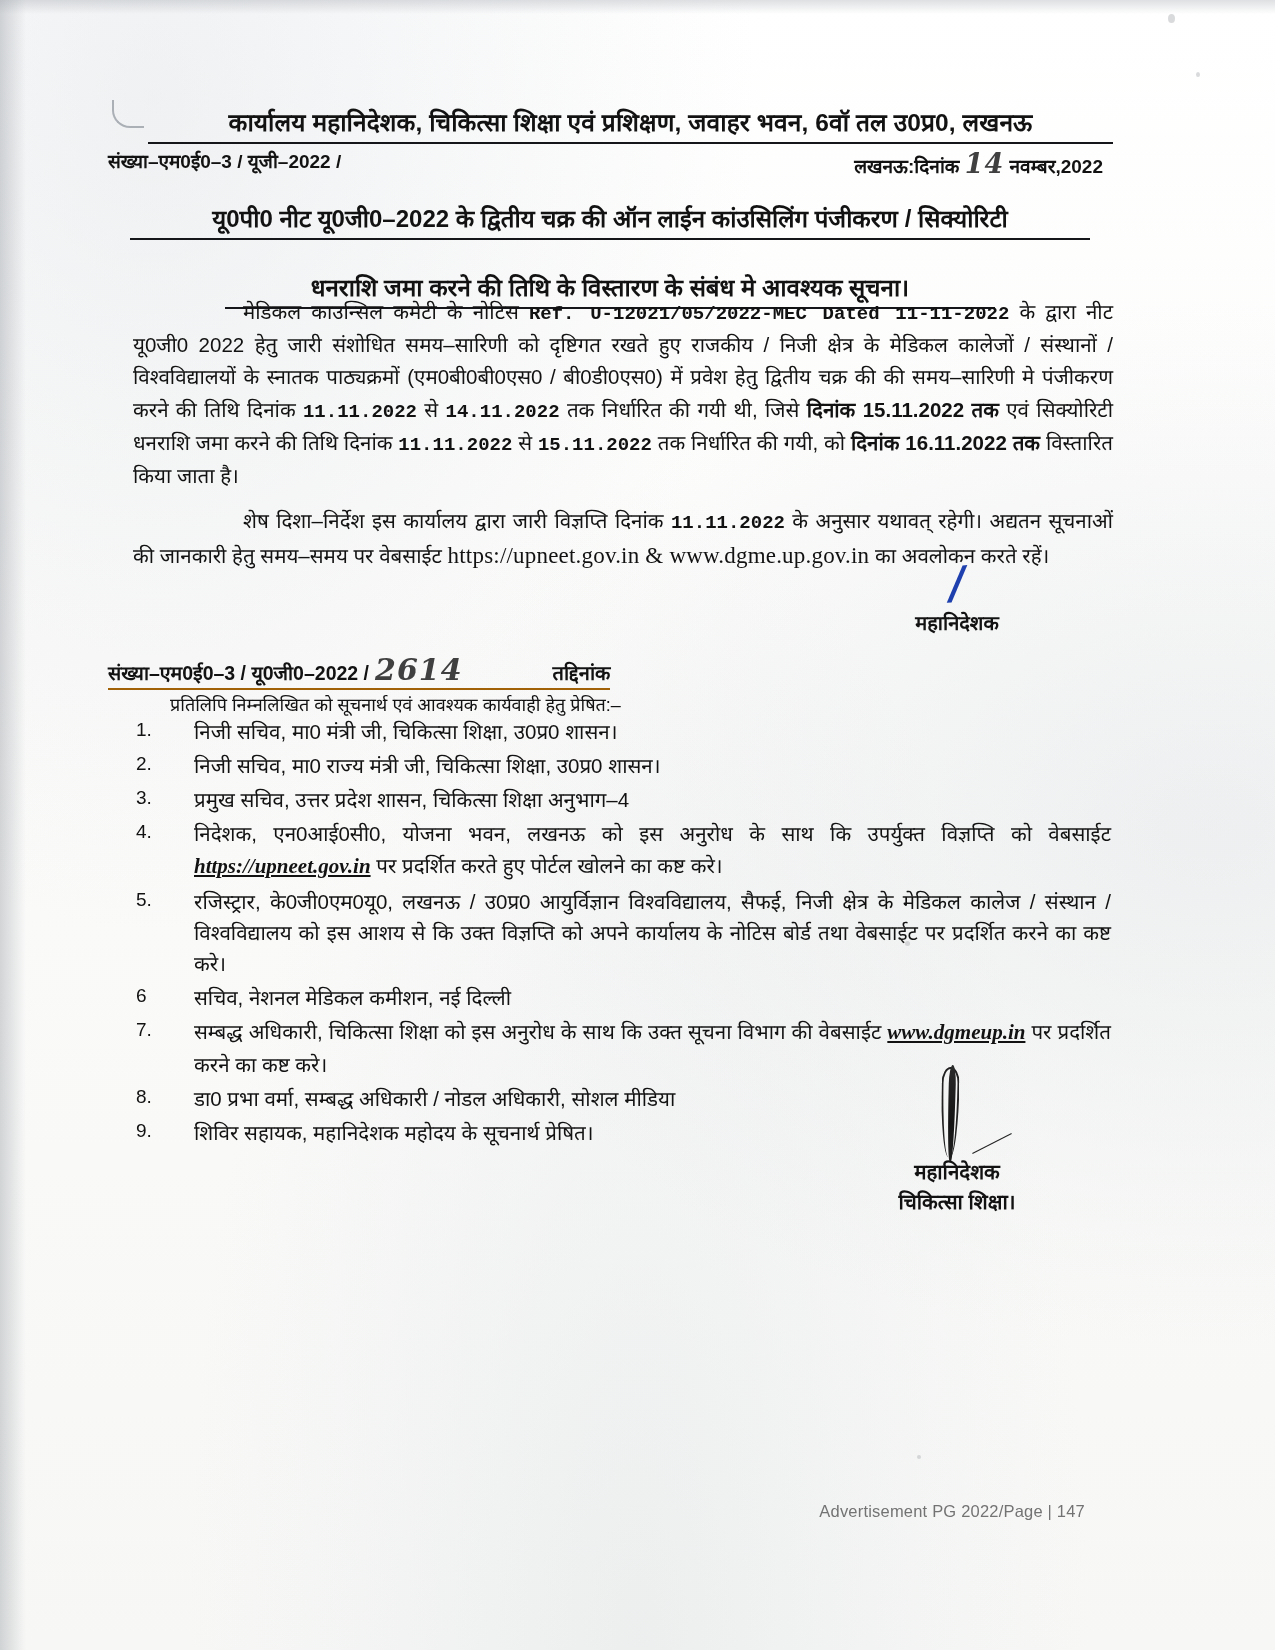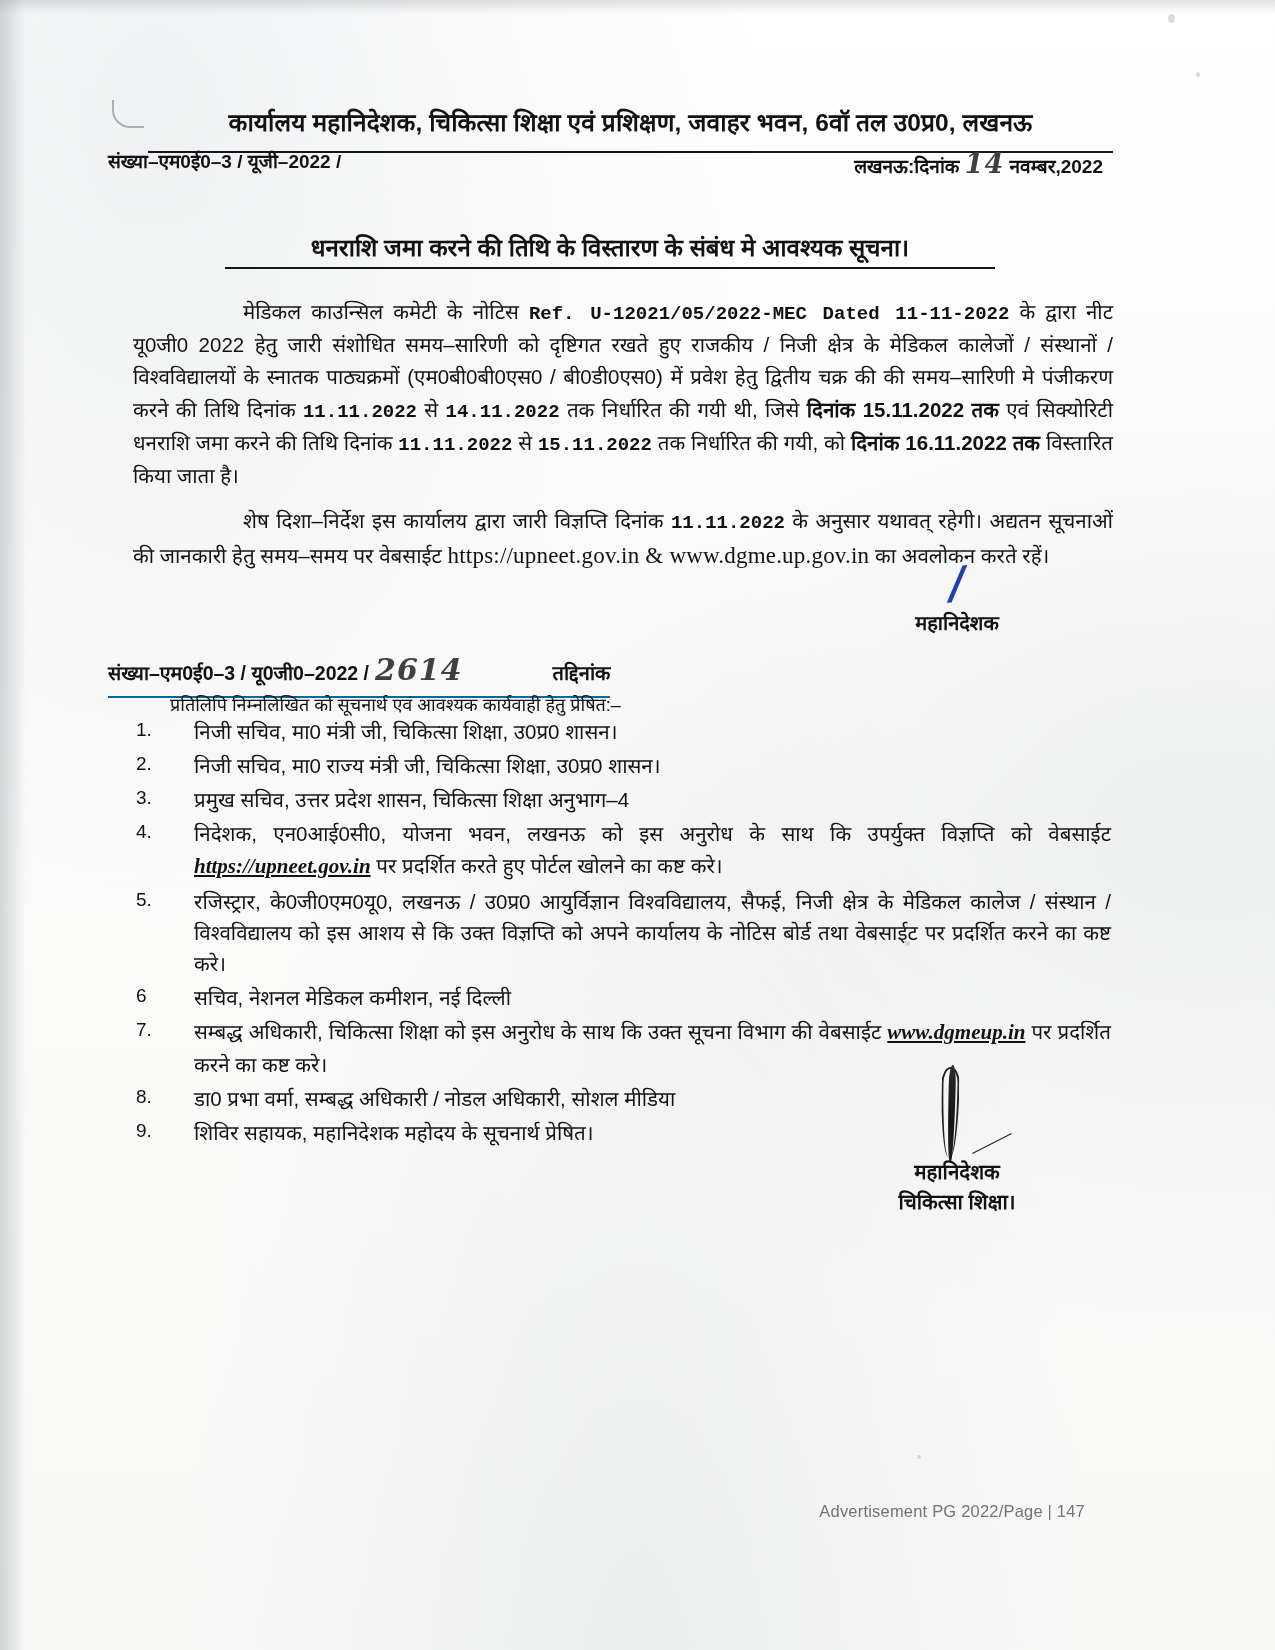--- a/index.html
+++ b/index.html
@@ -52,21 +52,21 @@
     position: absolute;
     left: 148px;
     top: 108px;
     width: 965px;
     font-weight: 700;
     font-size: 24.5px;
     line-height: 1.25;
     letter-spacing: .1px;
     text-align: center;
     border-bottom: 2px solid #15161a;
-    padding-bottom: 12px;
+    padding-bottom: 3px;
   }
   .refline {
     position: absolute;
     top: 148px;
     left: 108px;
     width: 1000px;
     font-size: 19px;
     font-weight: 600;
   }
   .refline .left { position: absolute; left: 0; top: 0; white-space: nowrap; }
@@ -145,22 +145,22 @@
   .endorse {
     position: absolute;
     left: 108px;
     top: 652px;
     width: 660px;
     font-size: 19.5px;
     font-weight: 600;
   }
   .endorse .inner {
     display: inline-block;
-    border-bottom: 2px solid #0369a1;
-    padding-bottom: 9px;
+    border-bottom: 2px solid #a16207;
+    padding-bottom: 1px;
     white-space: nowrap;
   }
   .endorse .num { font-size: 30px; margin: 0 6px; }
   .endorse .tad { margin-left: 84px; font-weight: 600; font-size: 20px; }
 
   .copy-to {
     position: absolute;
     left: 170px;
     top: 692px;
     font-size: 18px;
@@ -283,20 +283,21 @@
     <div class="refline">
       <span class="left">संख्या–एम0ई0–3 / यूजी–2022 /</span>
       <span class="right">
         <span>लखनऊ:दिनांक</span>
         <span class="hand">14</span>
         <span>नवम्बर,2022</span>
       </span>
     </div>
 
     <div class="subject">
+      <span class="l">यू0पी0 नीट यू0जी0–2022 के द्वितीय चक्र की ऑन लाईन कांउसिलिंग पंजीकरण / सिक्योरिटी</span>
       <span class="l l2">धनराशि जमा करने की तिथि के विस्तारण के संबंध मे आवश्यक सूचना।</span>
     </div>
 
     <div class="body-block">
       <p>
         <span>मेडिकल काउन्सिल कमेटी के नोटिस </span><span class="lat">Ref. U-12021/05/2022-MEC Dated 11-11-2022</span><span> के द्वारा नीट यू0जी0 2022 हेतु जारी संशोधित समय–सारिणी को दृष्टिगत रखते हुए राजकीय / निजी क्षेत्र के मेडिकल कालेजों / संस्थानों / विश्वविद्यालयों के स्नातक पाठ्यक्रमों (एम0बी0बी0एस0 / बी0डी0एस0) में प्रवेश हेतु द्वितीय चक्र की की समय–सारिणी मे पंजीकरण करने की तिथि दिनांक </span><span class="lat">11.11.2022</span><span> से </span><span class="lat">14.11.2022</span><span> तक निर्धारित की गयी थी, जिसे </span><span class="b">दिनांक 15.11.2022 तक</span><span> एवं सिक्योरिटी धनराशि जमा करने की तिथि दिनांक </span><span class="lat">11.11.2022</span><span> से </span><span class="lat">15.11.2022</span><span> तक निर्धारित की गयी, को </span><span class="b">दिनांक 16.11.2022 तक</span><span> विस्तारित किया जाता है।</span>
       </p>
       <p>
         <span>शेष दिशा–निर्देश इस कार्यालय द्वारा जारी विज्ञप्ति दिनांक </span><span class="lat">11.11.2022</span><span> के अनुसार यथावत् रहेगी। अद्यतन सूचनाओं की जानकारी हेतु समय–समय पर वेबसाईट </span><span class="serif-url">https://upneet.gov.in</span><span class="serif-url"> &amp; </span><span class="serif-url">www.dgme.up.gov.in</span><span> का अवलोकन करते रहें।</span>
       </p>

